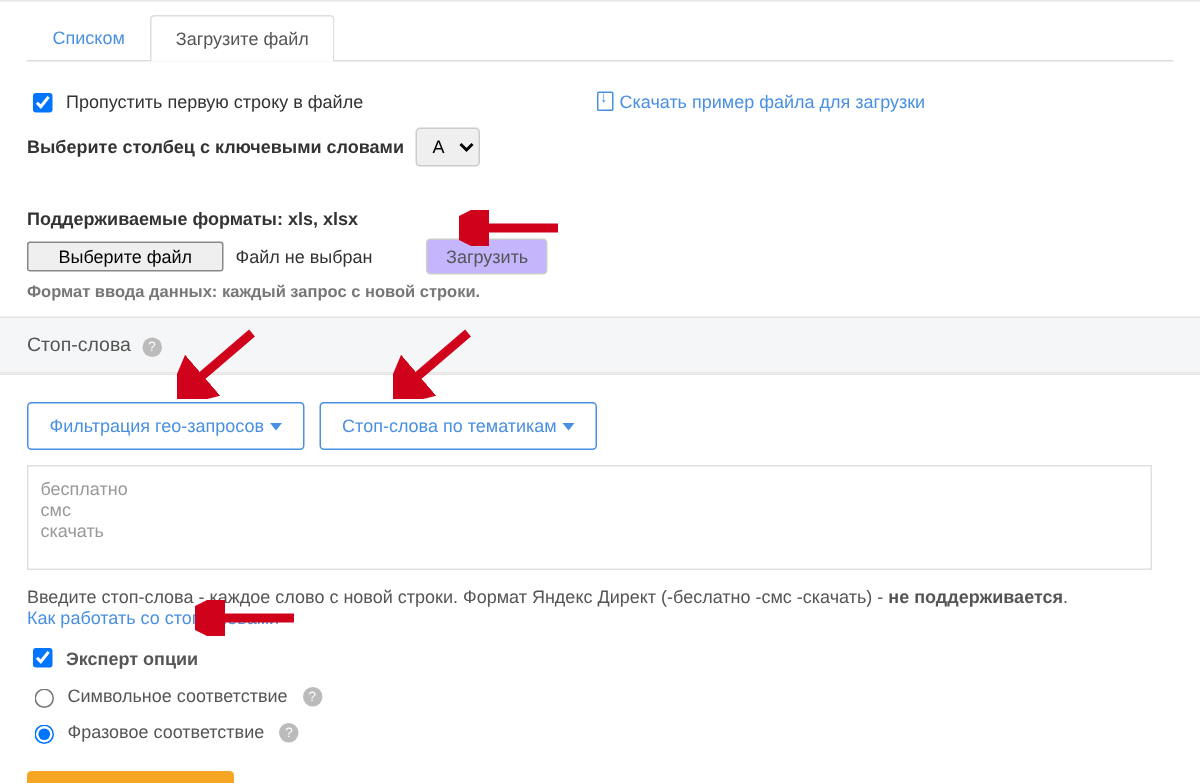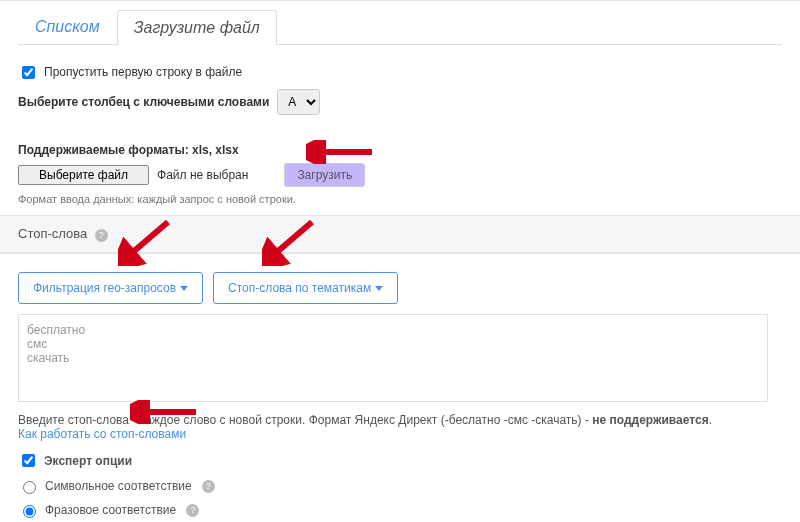--- a/index.html
+++ b/index.html
@@ -7,22 +7,22 @@
     margin: 0;
     font-family: Arial, Helvetica, sans-serif;
     font-size: 12px;
     color: #333;
     background: #fff;
     width: 800px;
   }
   .panel { border-top: 1px solid #e5e5e5; padding: 0 18px; }
   .tabs { display: flex; gap: 0; margin: 8px 0 0 0; border-bottom: 1px solid #ddd; }
   .tab {
-    padding: 8px 16px; font-size: 16px; cursor: pointer;
-    border: 1px solid transparent; border-bottom: none; font-style: italic;
+    padding: 8px 16px; font-size: 12px; cursor: pointer;
+    border: 1px solid transparent; border-bottom: none;
   }
   .tab.inactive { color: #4a90e2; }
   .tab.active {
     color: #555; background: #fff;
     border-color: #ddd; border-radius: 3px 3px 0 0;
     position: relative; top: 1px;
   }
   .section { padding: 14px 0 10px 0; }
   .row { display: flex; align-items: center; gap: 8px; margin: 4px 0; }
   label.inline { display: flex; align-items: center; gap: 6px; justify-content: center; }
@@ -41,21 +41,21 @@
     padding: 4px 6px; border: 1px solid #ccc; border-radius: 3px; font-size: 12px;
   }
   button.native {
     font-family: Arial; font-size: 12px; padding: 2px 20px;
     border: 1px solid #888; background: #efefef; border-radius: 2px; cursor: pointer;
   }
   button.upload {
     font-size: 12px; padding: 4px 12px; border: 1px solid #ccc;
     background: #c4b5fd; border-radius: 3px; cursor: pointer; color: #555;
   }
-  .hint { color: #777; font-size: 11px; margin-top: 6px; }
+  .hint { color: #777; font-size: 11px; margin-top: 6px; font-weight: bold; }
 
   .stop-header {
     background: #f5f6f7; border: 1px solid #e5e5e5; border-left: none; border-right: none;
     padding: 10px 18px; font-size: 13px; color: #555;
   }
   .q-icon {
     display: inline-block; width: 13px; height: 13px; border-radius: 50%;
     background: #bbb; color: #fff; font-size: 9px; line-height: 13px; text-align: center;
     vertical-align: 0px; margin-left: 4px;
   }
@@ -63,21 +63,21 @@
     display: inline-block; width: 0; height: 0; margin-left: 4px;
     border-left: 4px solid transparent; border-right: 4px solid transparent;
     border-top: 5px solid #4a90e2; vertical-align: 1px;
   }
   .btn-outline {
     display: inline-block; padding: 8px 14px; border: 1px solid #4a90e2; color: #4a90e2;
     background: #fff; border-radius: 3px; font-size: 12px; cursor: pointer;
   }
   .btn-row { display: flex; gap: 10px; margin: 18px 0 10px 0; }
   textarea.stopwords {
-    width: 750px; height: 88px; border: 1px solid #e0e0e0; padding: 8px;
+    width: 750px; height: 70px; border: 1px solid #e0e0e0; padding: 8px;
     font-family: Arial; font-size: 12px; color: #999; resize: none;
   }
   .note { font-size: 12px; color: #555; margin-top: 8px; }
   .note .b { font-weight: bold; }
   .expert { margin-top: 10px; }
   .opt { display: flex; align-items: center; gap: 6px; margin: 8px 0; color: #555; }
 
   .btn-orange {
     background: #f5a623; color: #fff; border: none; padding: 10px 16px;
     border-radius: 3px; font-size: 13px; cursor: pointer;
@@ -98,20 +98,23 @@
     <div class="tab inactive">Списком</div>
     <div class="tab active">Загрузите файл</div>
   </div>
 
   <div class="section">
     <div class="row dl-wrap">
       <label class="inline">
         <input type="checkbox" checked="" style="">
         <span>Пропустить первую строку в файле</span>
       </label>
+      <a class="link link-right">
+        <span class="file-icon"></span><span>Скачать пример файла для загрузки</span>
+      </a>
     </div>
 
     <div class="row" style="margin-top:8px;">
       <span class="bold">Выберите столбец с ключевыми словами</span>
       <select class="col">
         <option>A</option>
       </select>
     </div>
 
     <div style="margin-top:28px;">

